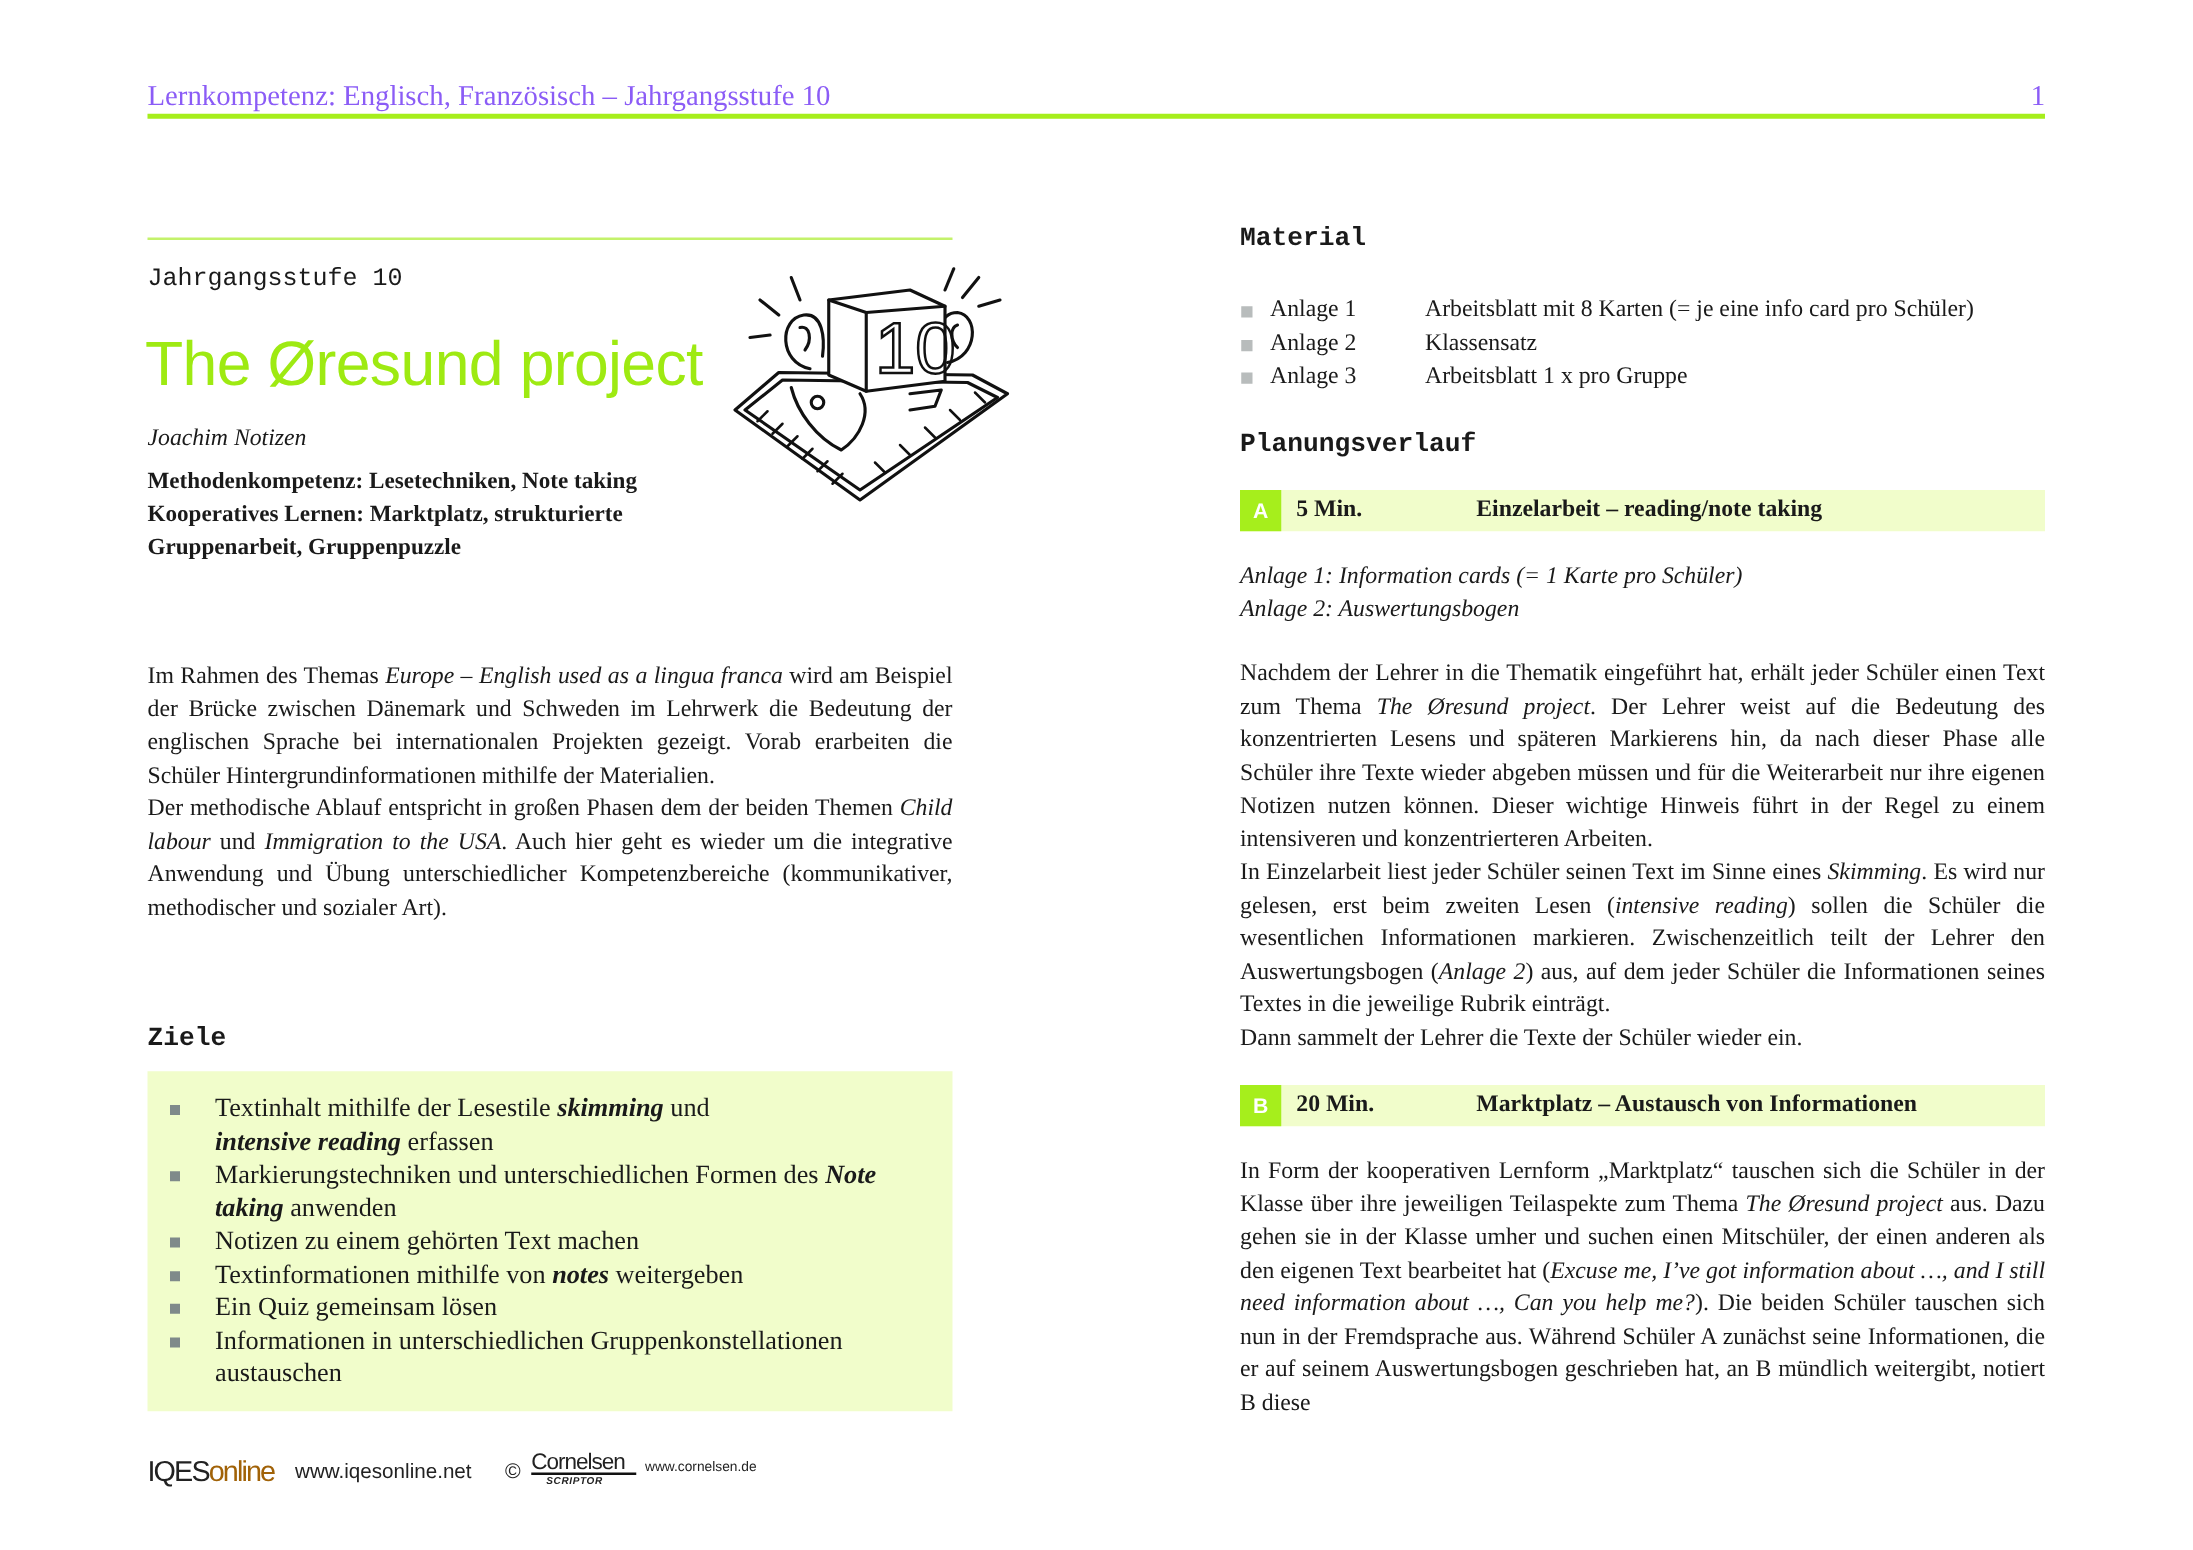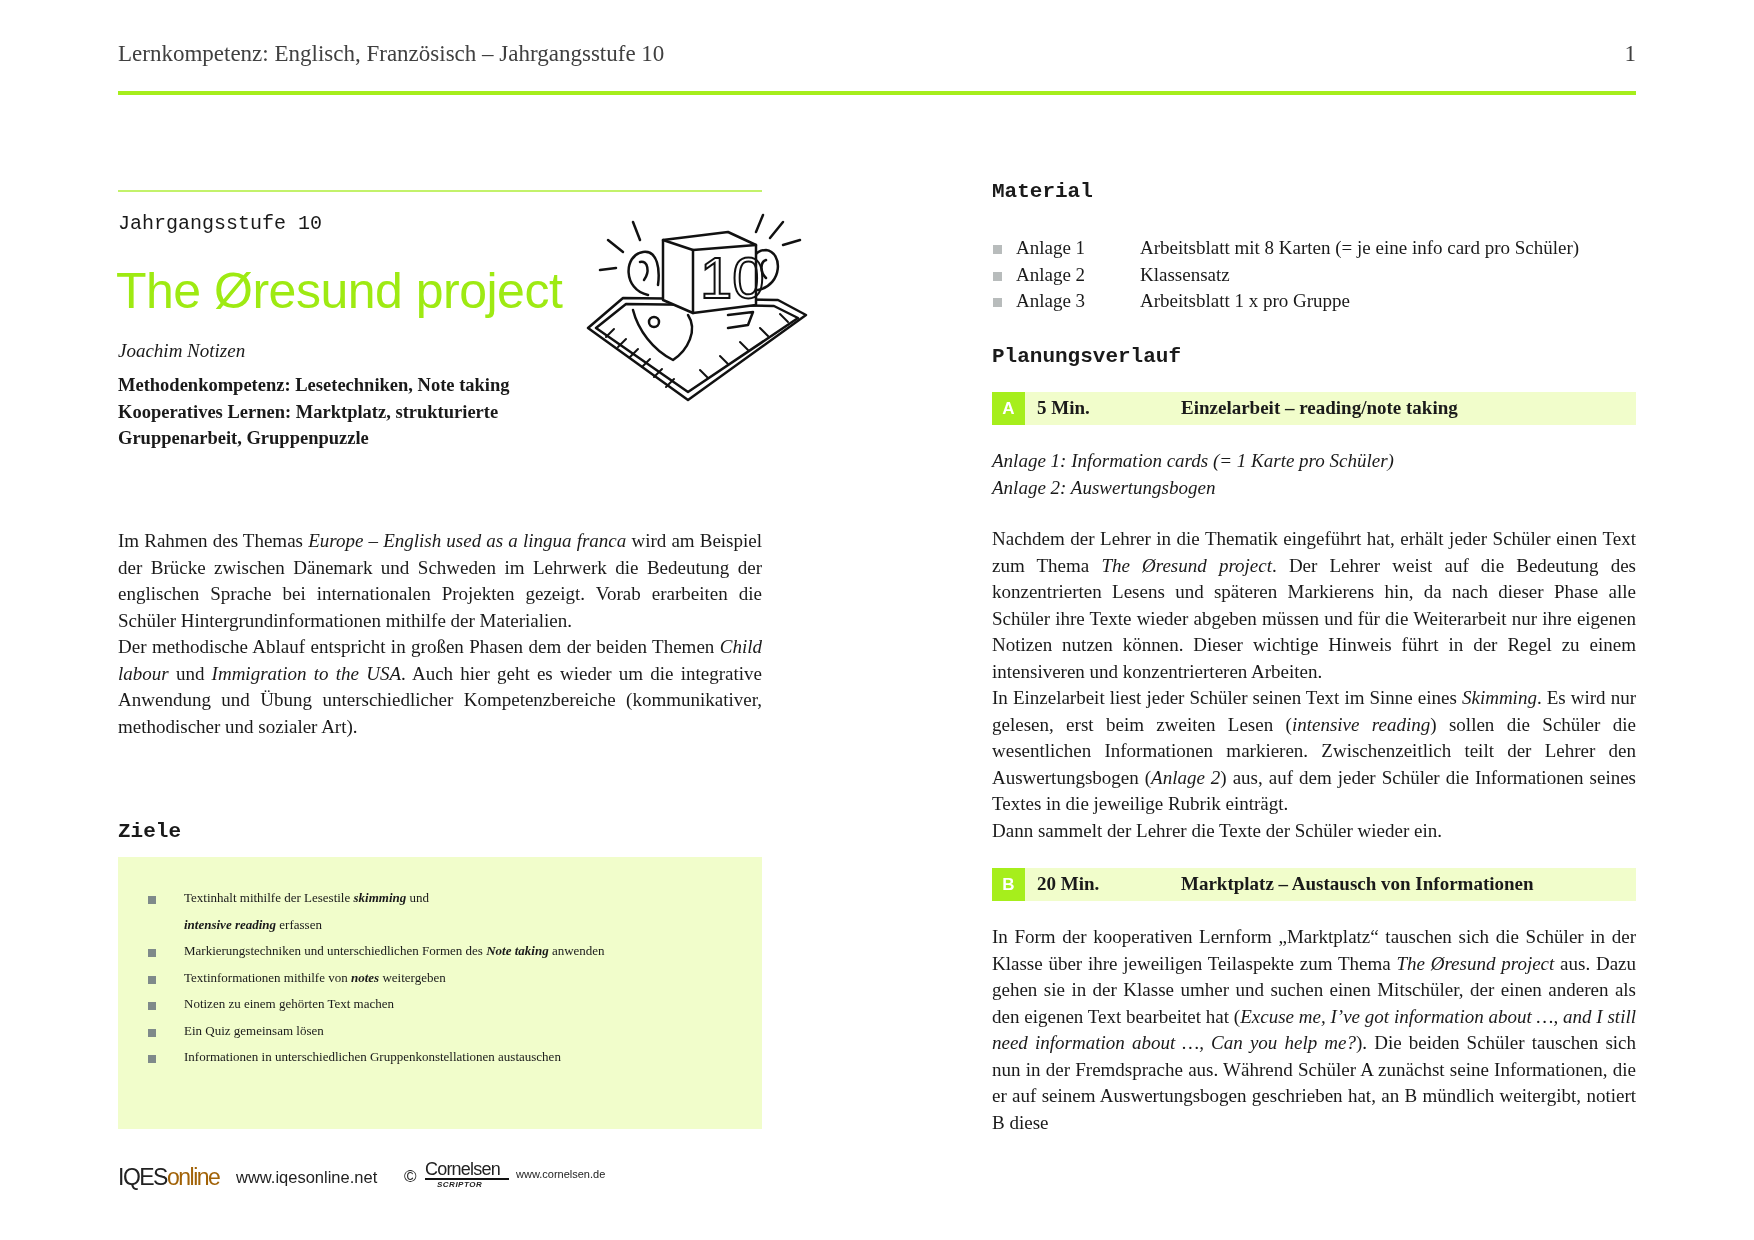--- a/index.html
+++ b/index.html
@@ -4,22 +4,22 @@
 <style>
   html, body { margin: 0; padding: 0; background: #ffffff; }
   body {
     width: 1754px; height: 1240px; position: relative; overflow: hidden;
     font-family: "DejaVu Serif", "Liberation Serif", serif;
     color: #1a1a1a;
   }
 
   
   .run-header {
-    position: absolute; left: 118px; top: 39px; width: 1518px; height: 34px;
-    font-family: "Liberation Serif", serif; font-size: 23px; color: #404040;
+    position: absolute; left: 118px; top: 62px; width: 1518px; height: 34px;
+    font-family: "Liberation Serif", serif; font-size: 23px; color: #8b5cf6;
   }
   .run-header .title { position: absolute; left: 0; top: 2px; }
   .run-header .pageno { position: absolute; right: 0; top: 2px; }
   .run-rule {
     position: absolute; left: 118px; top: 91px; width: 1518px; height: 4px;
     background: #a6ee1c;
   }
 
   
   .left-col { position: absolute; left: 118px; top: 190px; width: 644px; }
@@ -53,23 +53,23 @@
 
   .h2 {
     font-family: Liberation Mono, monospace; font-weight: bold; font-size: 21px;
   }
   .ziele-h { position: absolute; left: 118px; top: 820px; }
   .ziele-box {
     position: absolute; left: 118px; top: 857px; width: 644px; height: 272px;
     background: #f1fdcb;
   }
   .ziele-list {
-    list-style: none; margin: 12px; padding: 0;
+    list-style: none; margin: 0; padding: 0;
     position: absolute; left: 18px; top: 16px; width: 600px;
-    font-family: "Liberation Serif", serif; font-size: 13px; line-height: 26.5px;
+    font-family: "Liberation Serif", serif; font-size: 21px; line-height: 26.5px;
   }
   .ziele-list li { position: relative; padding-left: 36px; }
   .bullet {
     position: absolute; left: 0; top: 11px; width: 8px; height: 8px;
     background: #7f8a8a;
   }
 
   
   .footer {
     position: absolute; left: 118px; top: 1160px; height: 34px; width: 700px;
@@ -195,22 +195,22 @@
 <div class="intro">
   <p><span>Im Rahmen des Themas </span><i>Europe – English used as a lingua franca</i><span> wird am Beispiel der Brücke zwischen Dänemark und Schweden im Lehrwerk die Bedeutung der englischen Sprache bei internationalen Projekten gezeigt. Vorab erarbeiten die Schüler Hintergrundinformationen mithilfe der Materialien.</span></p>
   <p><span>Der methodische Ablauf entspricht in großen Phasen dem der beiden Themen </span><i>Child labour</i><span> und </span><i>Immigration to the USA</i><span>. Auch hier geht es wieder um die integrative Anwendung und Übung unterschiedlicher Kompetenzbereiche (kommunikativer, methodischer und sozialer Art).</span></p>
 </div>
 
 <div class="h2 ziele-h">Ziele</div>
 <div class="ziele-box">
   <ul class="ziele-list">
     <li><span class="bullet"></span><span>Textinhalt mithilfe der Lesestile </span><b><i>skimming</i></b><span> und </span><br><b><i>intensive reading</i></b><span> erfassen</span></li>
     <li><span class="bullet"></span><span>Markierungstechniken und unterschiedlichen Formen des </span><b><i>Note taking</i></b><span> anwenden</span></li>
+    <li><span class="bullet"></span><span>Notizen zu einem gehörten Text machen</span></li>
     <li><span class="bullet"></span><span>Textinformationen mithilfe von </span><b><i>notes</i></b><span> weitergeben</span></li>
-    <li><span class="bullet"></span><span>Notizen zu einem gehörten Text machen</span></li>
     <li><span class="bullet"></span><span>Ein Quiz gemeinsam lösen</span></li>
     <li><span class="bullet"></span><span>Informationen in unterschiedlichen Gruppenkonstellationen austauschen</span></li>
   </ul>
 </div>
 
 <div class="footer">
   <span class="iqes"><b>IQES</b><span>online</span></span>
   <span class="url1">www.iqesonline.net</span>
   <span class="copy">©</span>
   <span class="corn">

